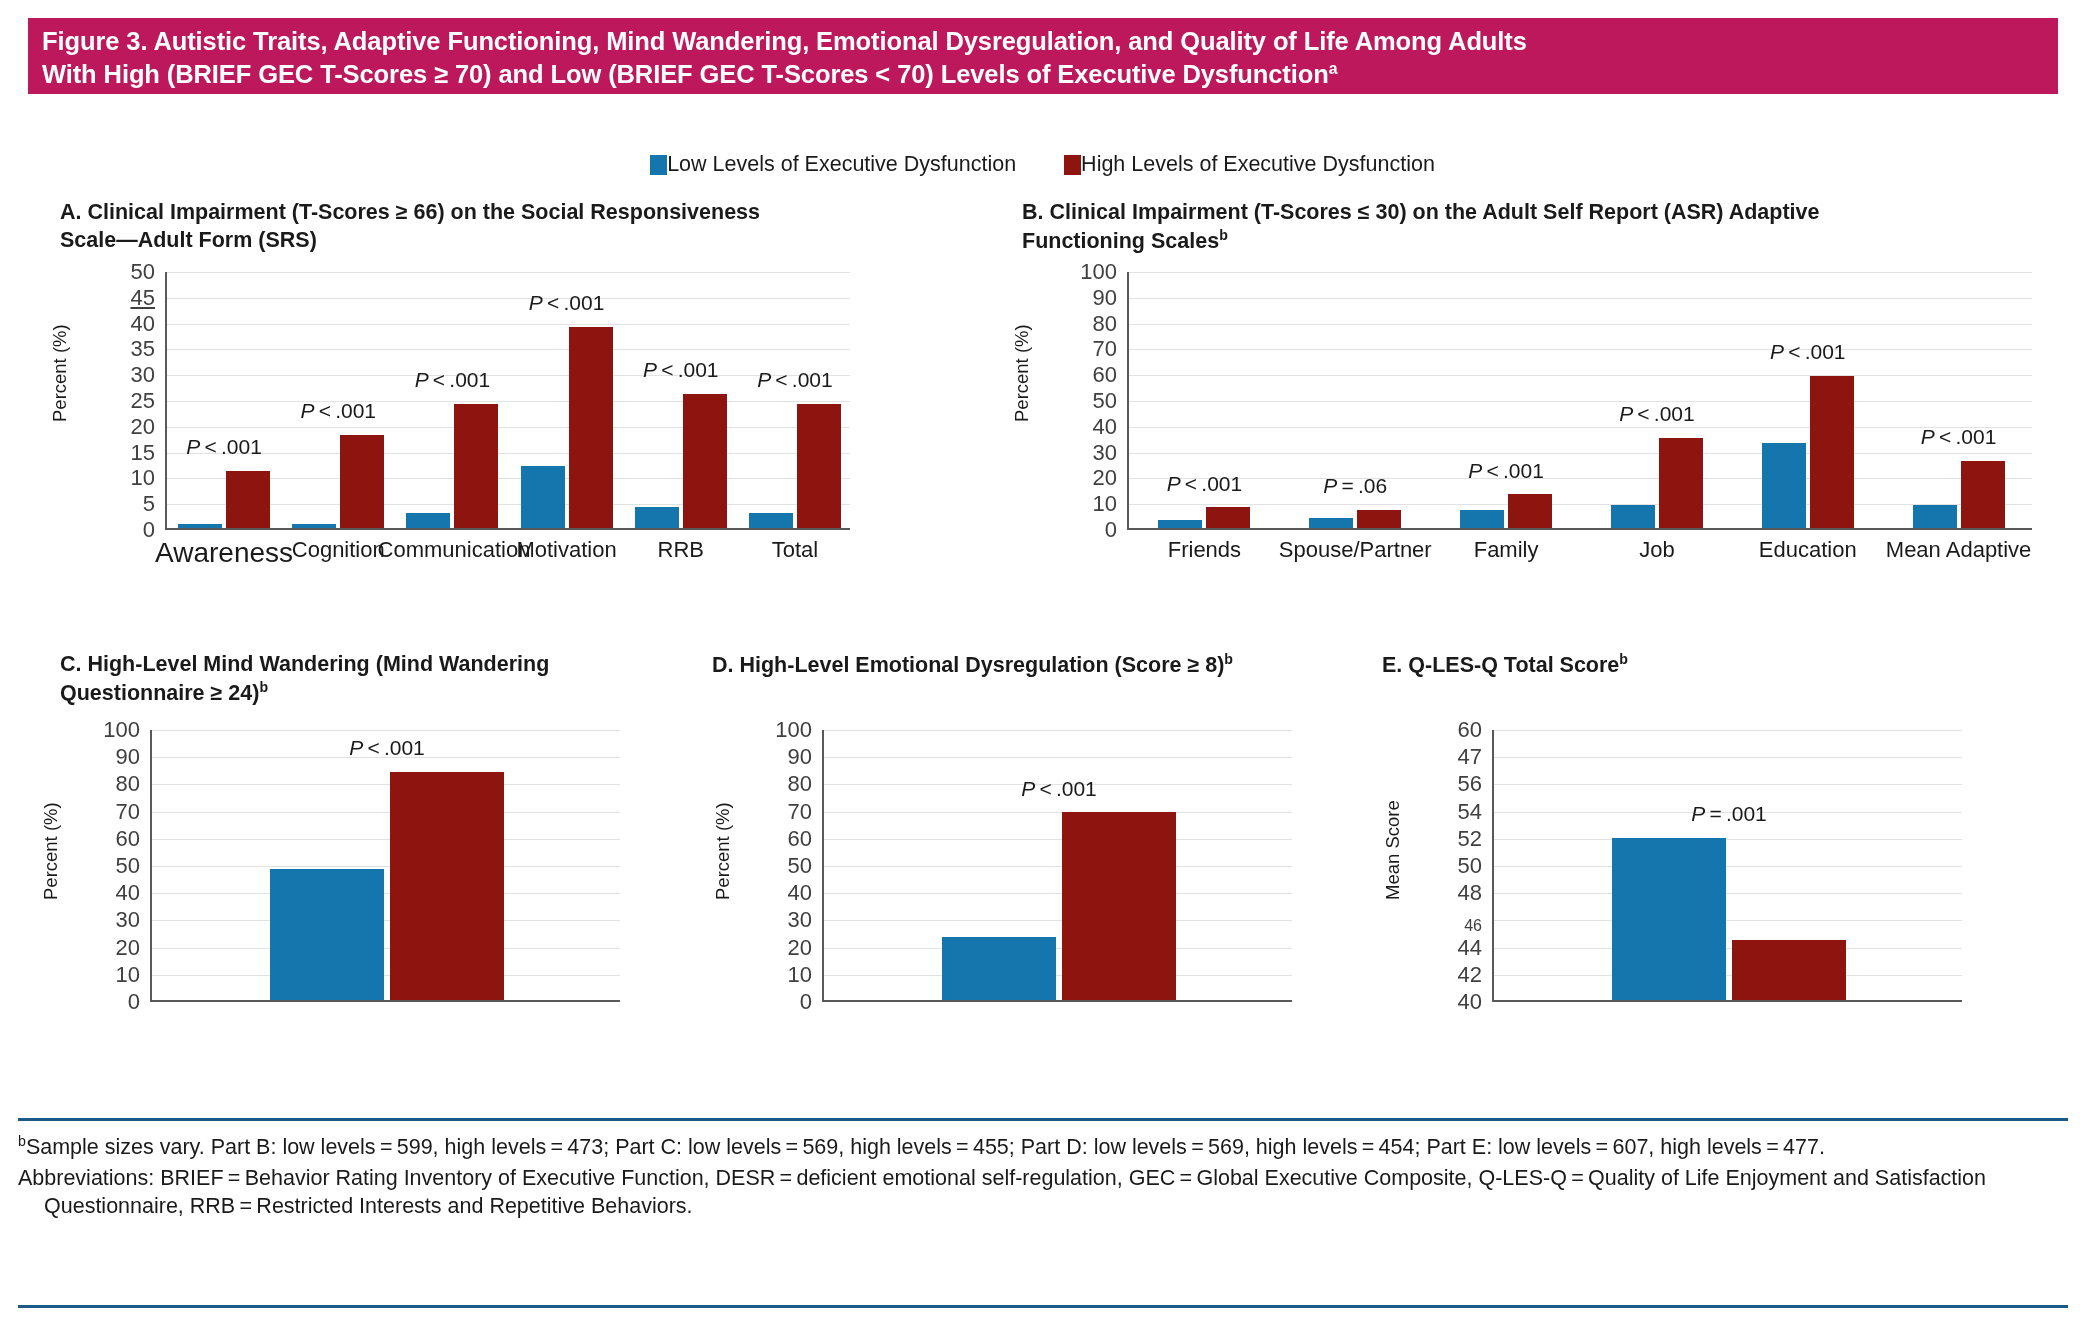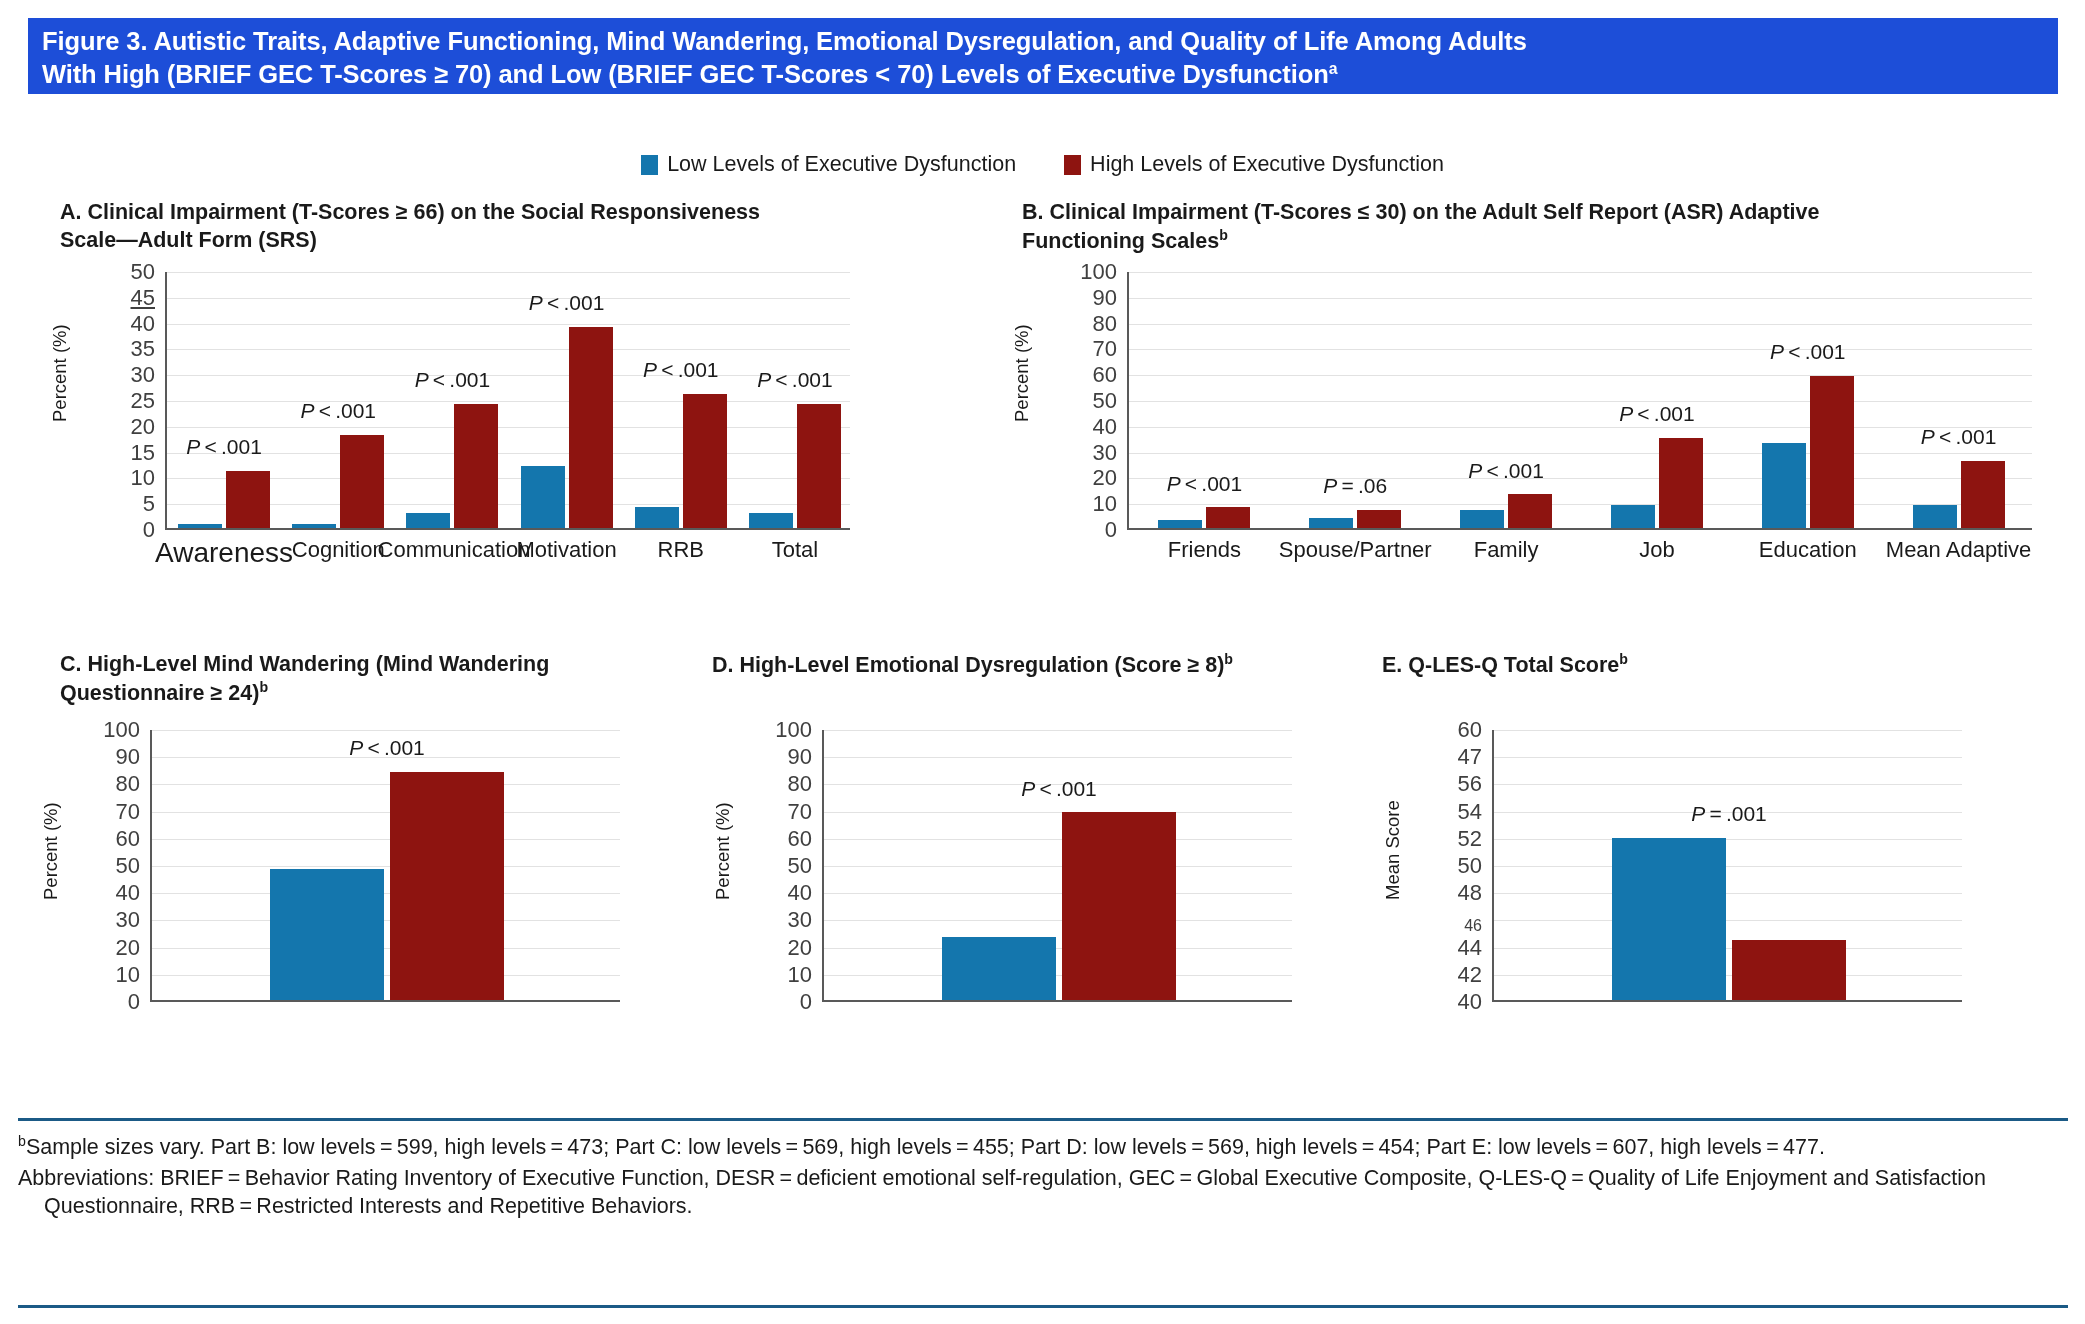--- a/index.html
+++ b/index.html
@@ -8,35 +8,35 @@
     width: 2085px; height: 1324px;
     background:#ffffff;
     font-family: "Liberation Sans", sans-serif;
     color:#1a1a1a;
     overflow:hidden;
   }
 
   
   .figure-header{
     position:absolute; left:28px; top:18px; width:2030px; height:76px;
-    background:#1d4ed8; color:#ffffff;
+    background:#be185d; color:#ffffff;
     padding:7px 14px 0 14px;
   }
   .figure-header .ttl{
     font-size:25.5px; font-weight:bold; line-height:1.29;
     letter-spacing:-0.1px;
   }
   .figure-header .ttl sup{ font-size:0.62em; vertical-align:super; }
 
   
   .legend{
     position:absolute; left:0; top:152px; width:2085px;
     display:flex; justify-content:center; align-items:center; gap:48px;
   }
-  .legend-item{ display:flex; align-items:center; gap:9px; }
+  .legend-item{ display:flex; align-items:center; gap:0; }
   .legend-swatch{ width:17px; height:20px; display:inline-block; }
   .legend-label{ font-size:21.5px; color:#1a1a1a; }
 
   
   .panel{ position:absolute; }
   .panel-title{
     font-size:21.5px; font-weight:bold; line-height:1.31; color:#1a1a1a;
   }
   .panel-title sup{ font-size:0.66em; vertical-align:super; font-weight:bold;}
 

